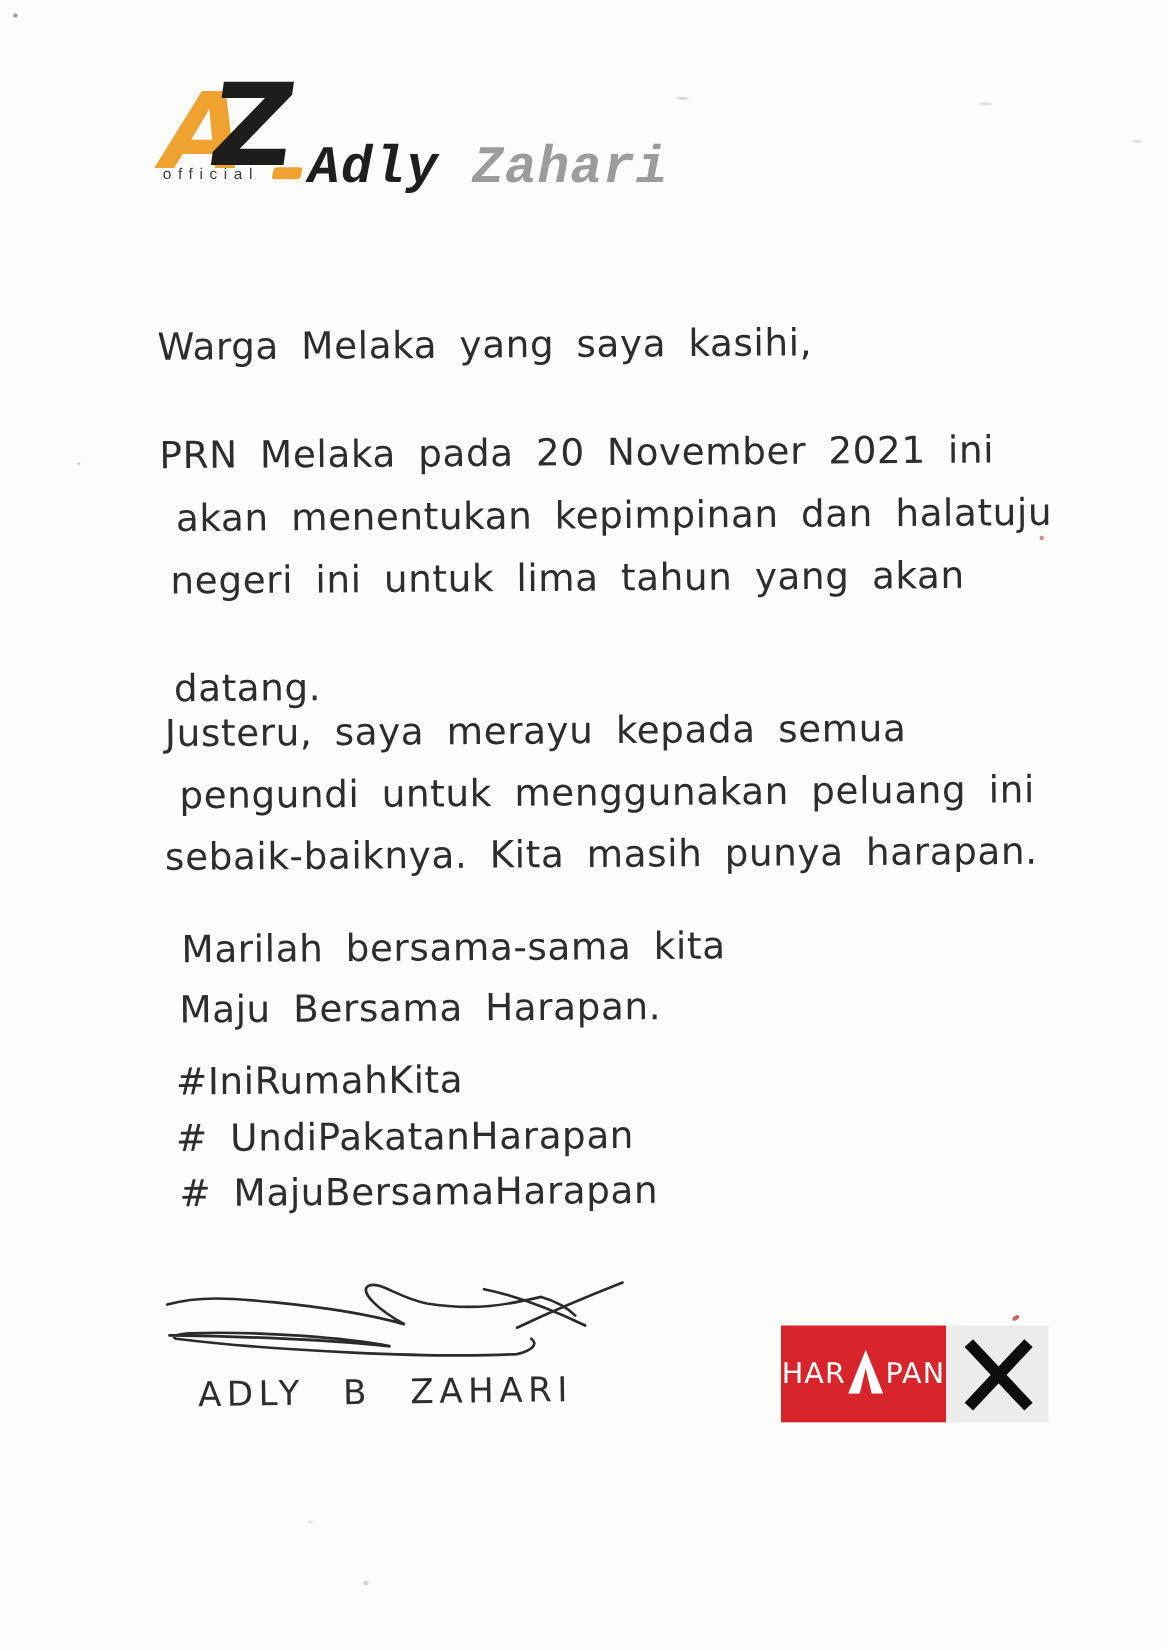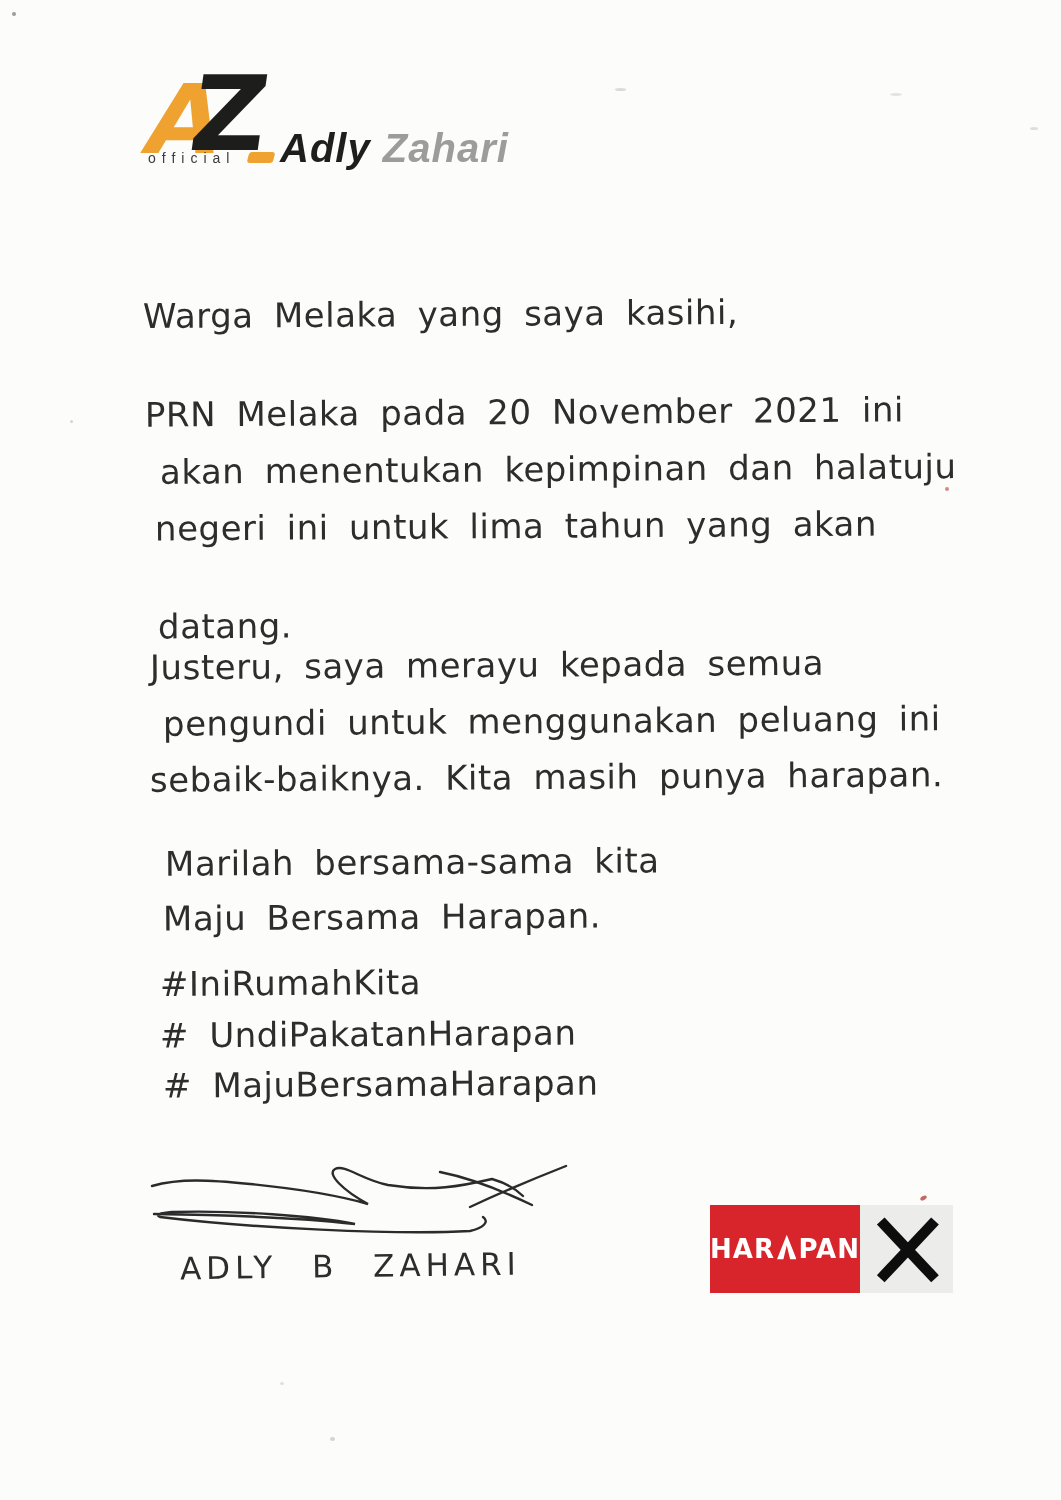--- a/index.html
+++ b/index.html
@@ -28,22 +28,22 @@
     position:absolute; left:100px; top:94px; width:26px; height:11px;
     background:#F0A230; border-radius:3px; transform:skewX(-14deg);
   }
   .az-official {
     position:absolute; left:0px; top:92px; width:118px;
     font-size:14px; letter-spacing:6px; color:#3c3c3a;
     font-family:"Liberation Sans", sans-serif;
   }
   .brand {
     position:absolute; left:280px; top:126px;
-    font-family:Liberation Sans, sans-serif; font-weight:bold; font-style:italic;
-    font-size:40px; letter-spacing:1px; white-space:nowrap;
+    font-family:Liberation Mono, monospace; font-weight:bold; font-style:italic;
+    font-size:48px; letter-spacing:1px; white-space:nowrap;
   }
   .brand .first { color:#1e1e1c; }
   .brand .last  { color:#9c9c9b; }
 
   
   .hand {
     position:absolute;
     font-family:"DejaVu Sans", sans-serif;
     font-size:34px; line-height:1.2; color:#2d2d2d;
     letter-spacing:0.5px; word-spacing:9px; white-space:nowrap;
@@ -55,21 +55,21 @@
   .signature { position:absolute; left:140px; top:1158px; }
 
   
   .ph-logo { position:absolute; left:710px; top:1205px; display:flex; }
   .ph-red {
     width:150px; height:88px; background:#D8252B;
     display:flex; align-items:center; justify-content:center; gap:1px;
   }
   .ph-red span {
     color:#ffffff; font-family:"DejaVu Sans", sans-serif;
-    font-weight:bold; font-size:26px; letter-spacing:1px; line-height:1;
+    font-weight:normal; font-size:26px; letter-spacing:1px; line-height:1;
   }
   .ph-arrow { display:block; margin:0 1px 4px 1px; }
   .ph-box {
     width:93px; height:88px; background:#ECECEA;
     display:flex; align-items:center; justify-content:center;
   }
 
   
   .speck { position:absolute; border-radius:50%; }
 </style>

